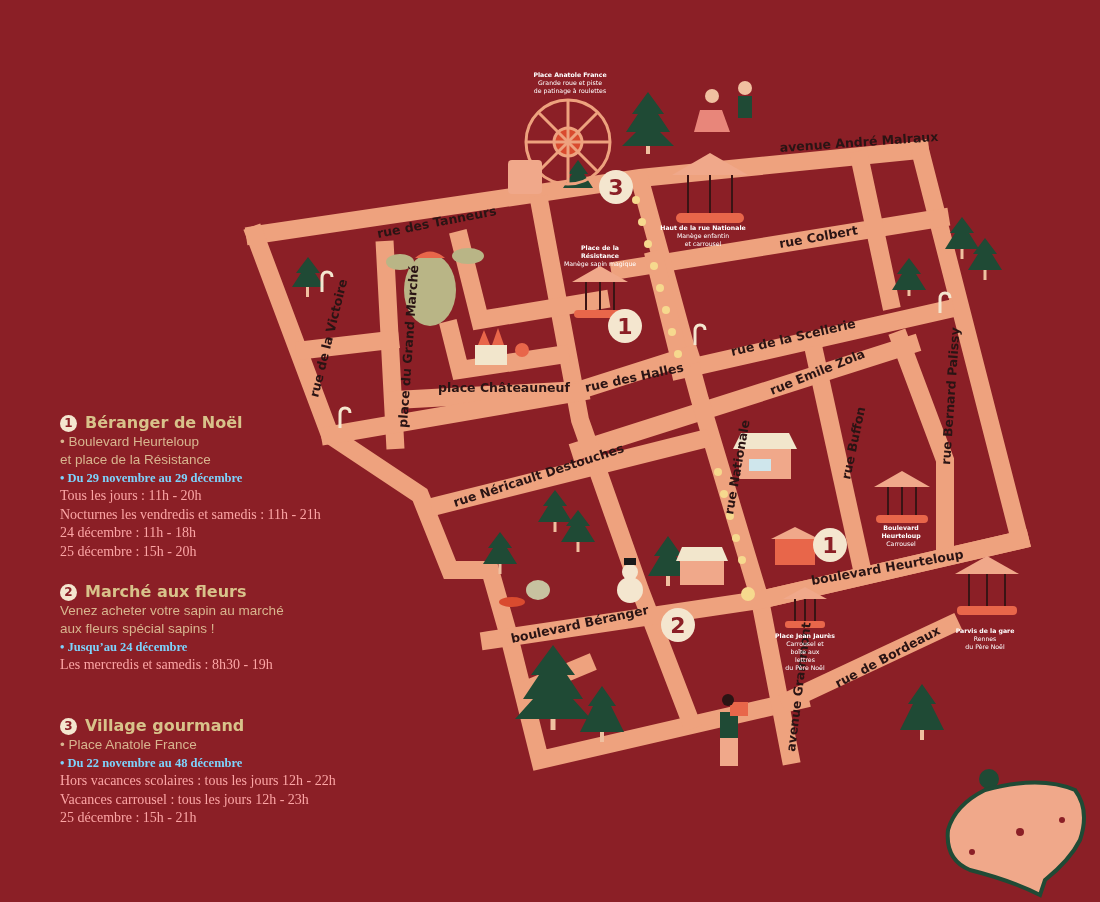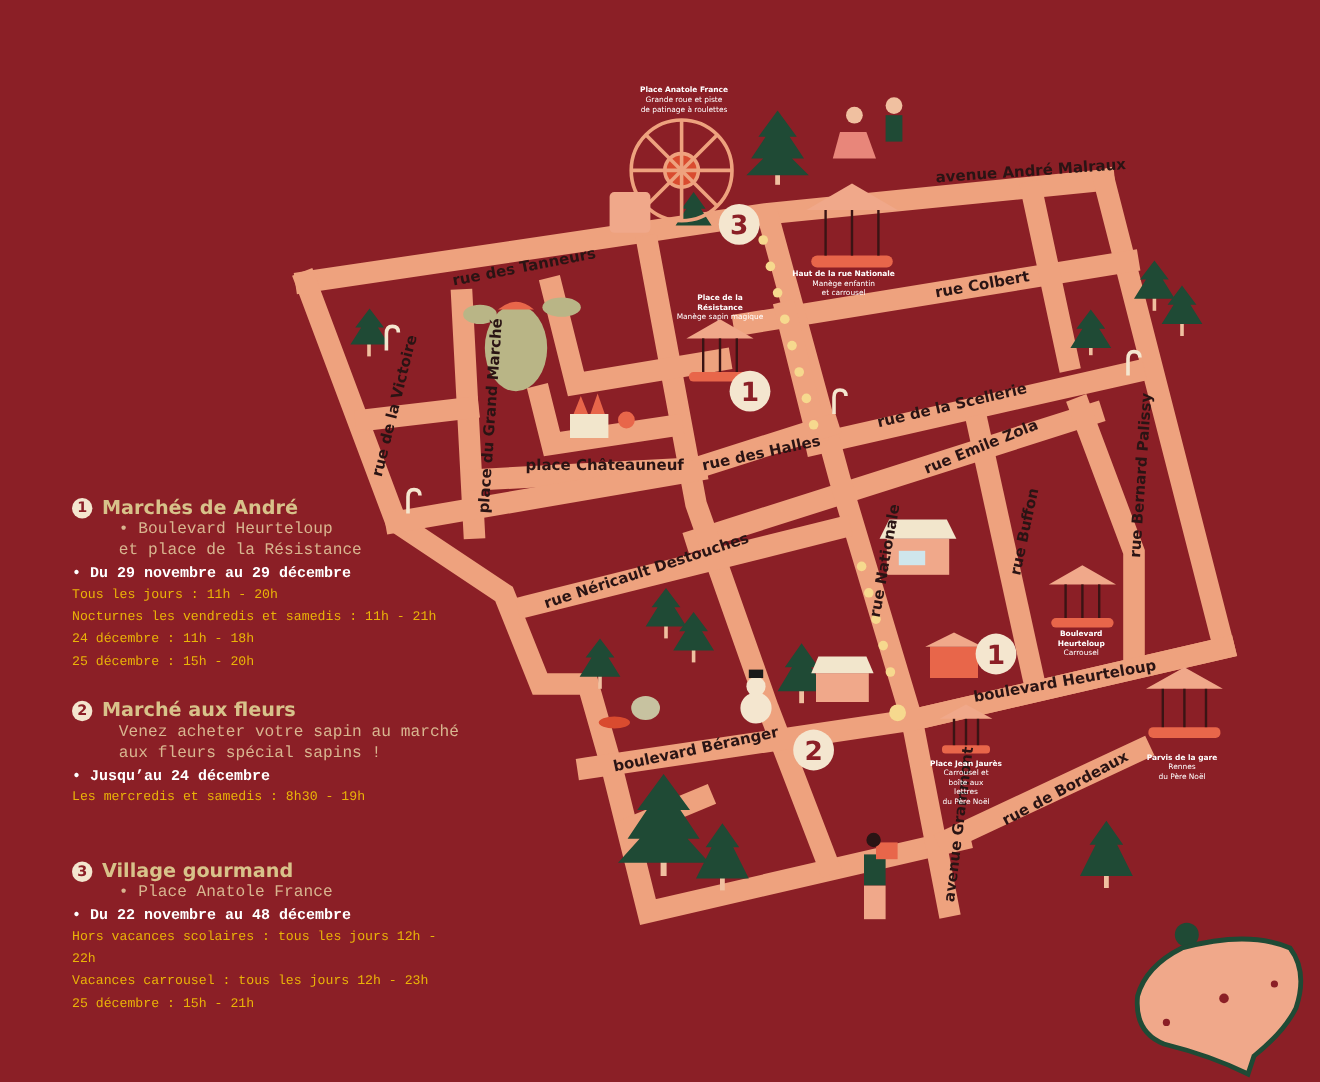--- a/index.html
+++ b/index.html
@@ -9,23 +9,23 @@
   .street-label{font-family:"DejaVu Sans",sans-serif;font-weight:bold;font-size:12.5px;fill:#2a1414;}
   .poi-title{font-family:"DejaVu Sans",sans-serif;font-weight:bold;font-size:6.2px;fill:#ffffff;}
   .poi-sub{font-family:"DejaVu Sans",sans-serif;font-size:6.2px;fill:#ffffff;}
   .marker-circle{fill:#f4e6cf;}
   .marker-num{font-family:"DejaVu Sans",sans-serif;font-weight:bold;font-size:22px;fill:#8b1f26;}
   .tree{fill:#1f4a35;}
   .trunk{fill:#f0c0a0;}
   .legend{position:absolute;left:60px;width:330px;color:#f2d8c4;}
   .legend .head{display:flex;align-items:center;gap:8px;font-family:"DejaVu Sans",sans-serif;font-weight:bold;font-size:16px;color:#d8c28a;line-height:20px;}
   .legend .num{width:17px;height:17px;border-radius:50%;background:#f4e6cf;color:#8b1f26;font-size:12px;font-weight:bold;display:flex;align-items:center;justify-content:center;}
-  .legend .loc{font-family:Liberation Mono, monospace;font-size:13.5px;color:#d8b58f;line-height:18px;margin-left:39px;}
-  .legend .date{font-family:Liberation Mono, monospace;font-weight:bold;font-size:12.5px;color:#ffffff;line-height:18px;}
-  .legend .line{font-family:Liberation Mono, monospace;font-size:11px;color:#eab308;line-height:18.5px;}
+  .legend .loc{font-family:Liberation Sans, sans-serif;font-size:13.5px;color:#d8b58f;line-height:18px;}
+  .legend .date{font-family:Liberation Serif, serif;font-weight:bold;font-size:12.5px;color:#7dd3fc;line-height:18px;}
+  .legend .line{font-family:Liberation Serif, serif;font-size:14px;color:#fca5a5;line-height:18.5px;}
 </style>
 </head>
 <body>
 
 <svg id="map" viewBox="0 0 1100 902" xmlns="http://www.w3.org/2000/svg">
 
   <g>
 
     <polyline class="road" points="255,235 640,178 920,150"></polyline>
 
@@ -318,21 +318,21 @@
   </g>
   <g>
     <circle class="marker-circle" cx="678" cy="625" r="17"></circle>
     <text class="marker-num" x="678" y="633" text-anchor="middle">2</text>
   </g>
 </svg>
 
 <div class="legend" style="top:413px;">
   <div class="head">
     <span class="num">1</span>
-    <span>Marchés de André</span>
+    <span>Béranger de Noël</span>
   </div>
   <div class="loc">• Boulevard Heurteloup</div>
   <div class="loc">et place de la Résistance</div>
   <div class="date">• Du 29 novembre au 29 décembre</div>
   <div class="line">Tous les jours : 11h - 20h</div>
   <div class="line">Nocturnes les vendredis et samedis : 11h - 21h</div>
   <div class="line">24 décembre : 11h - 18h</div>
   <div class="line">25 décembre : 15h - 20h</div>
 </div>
 

